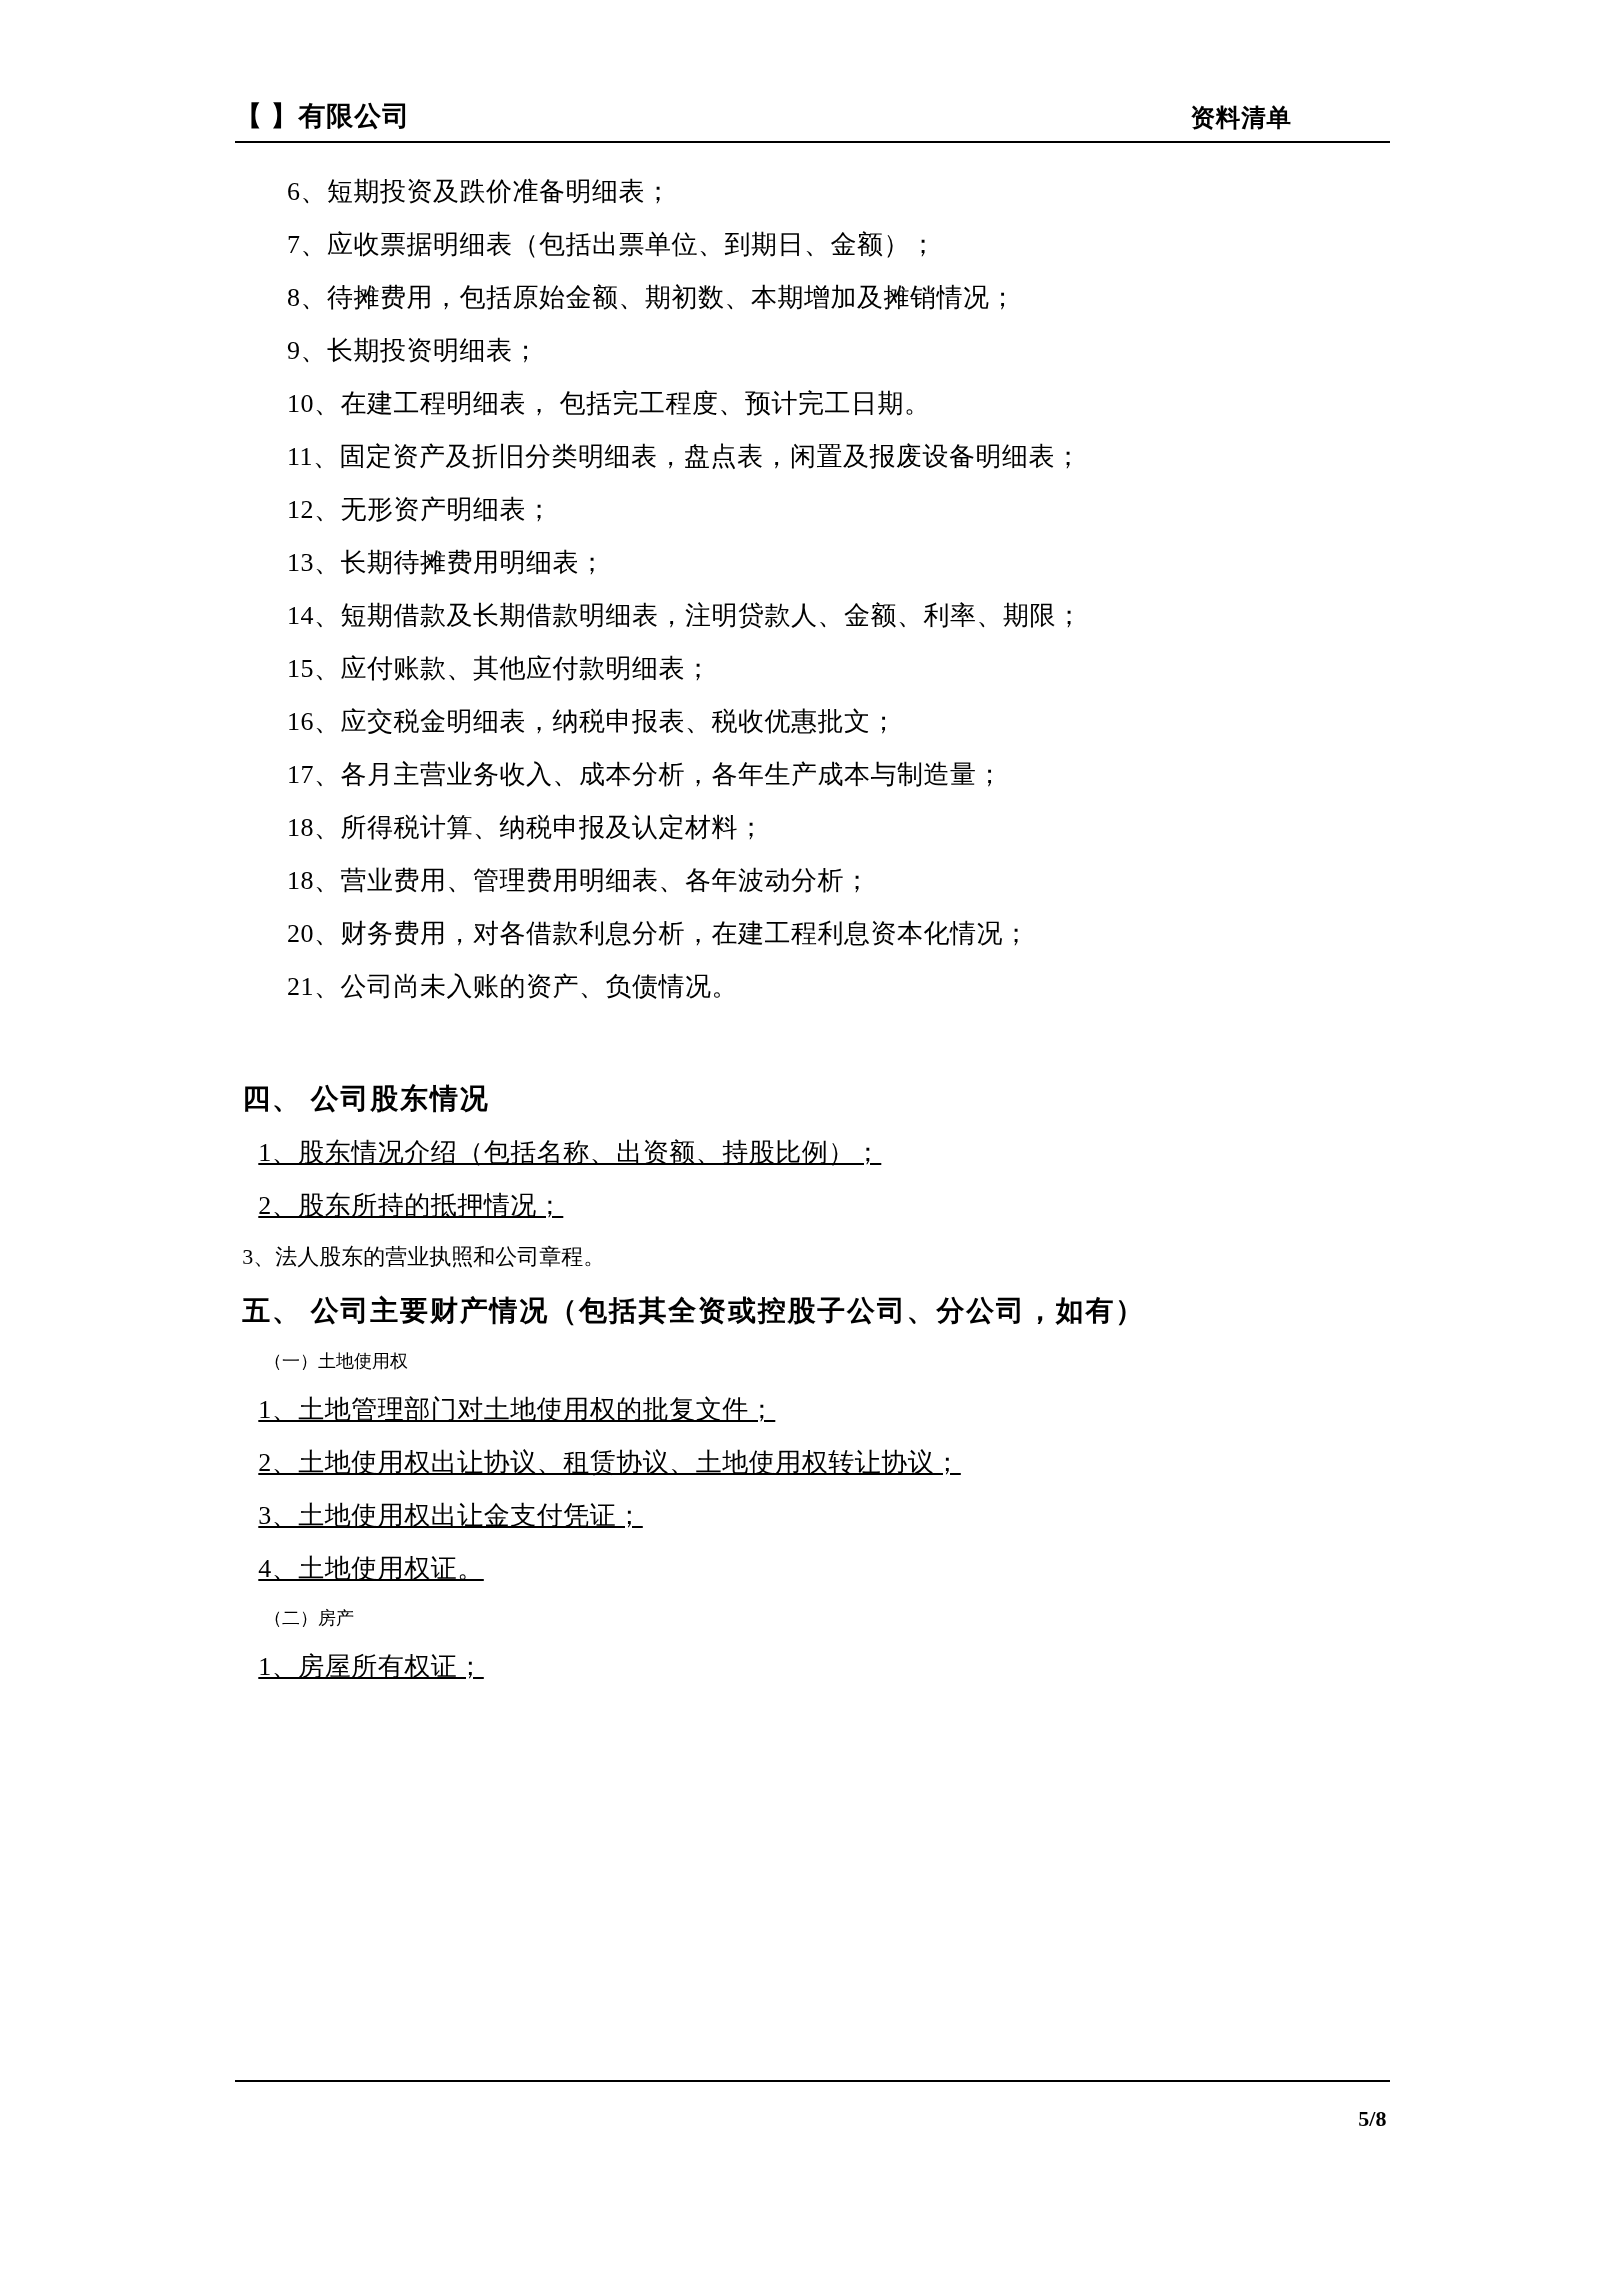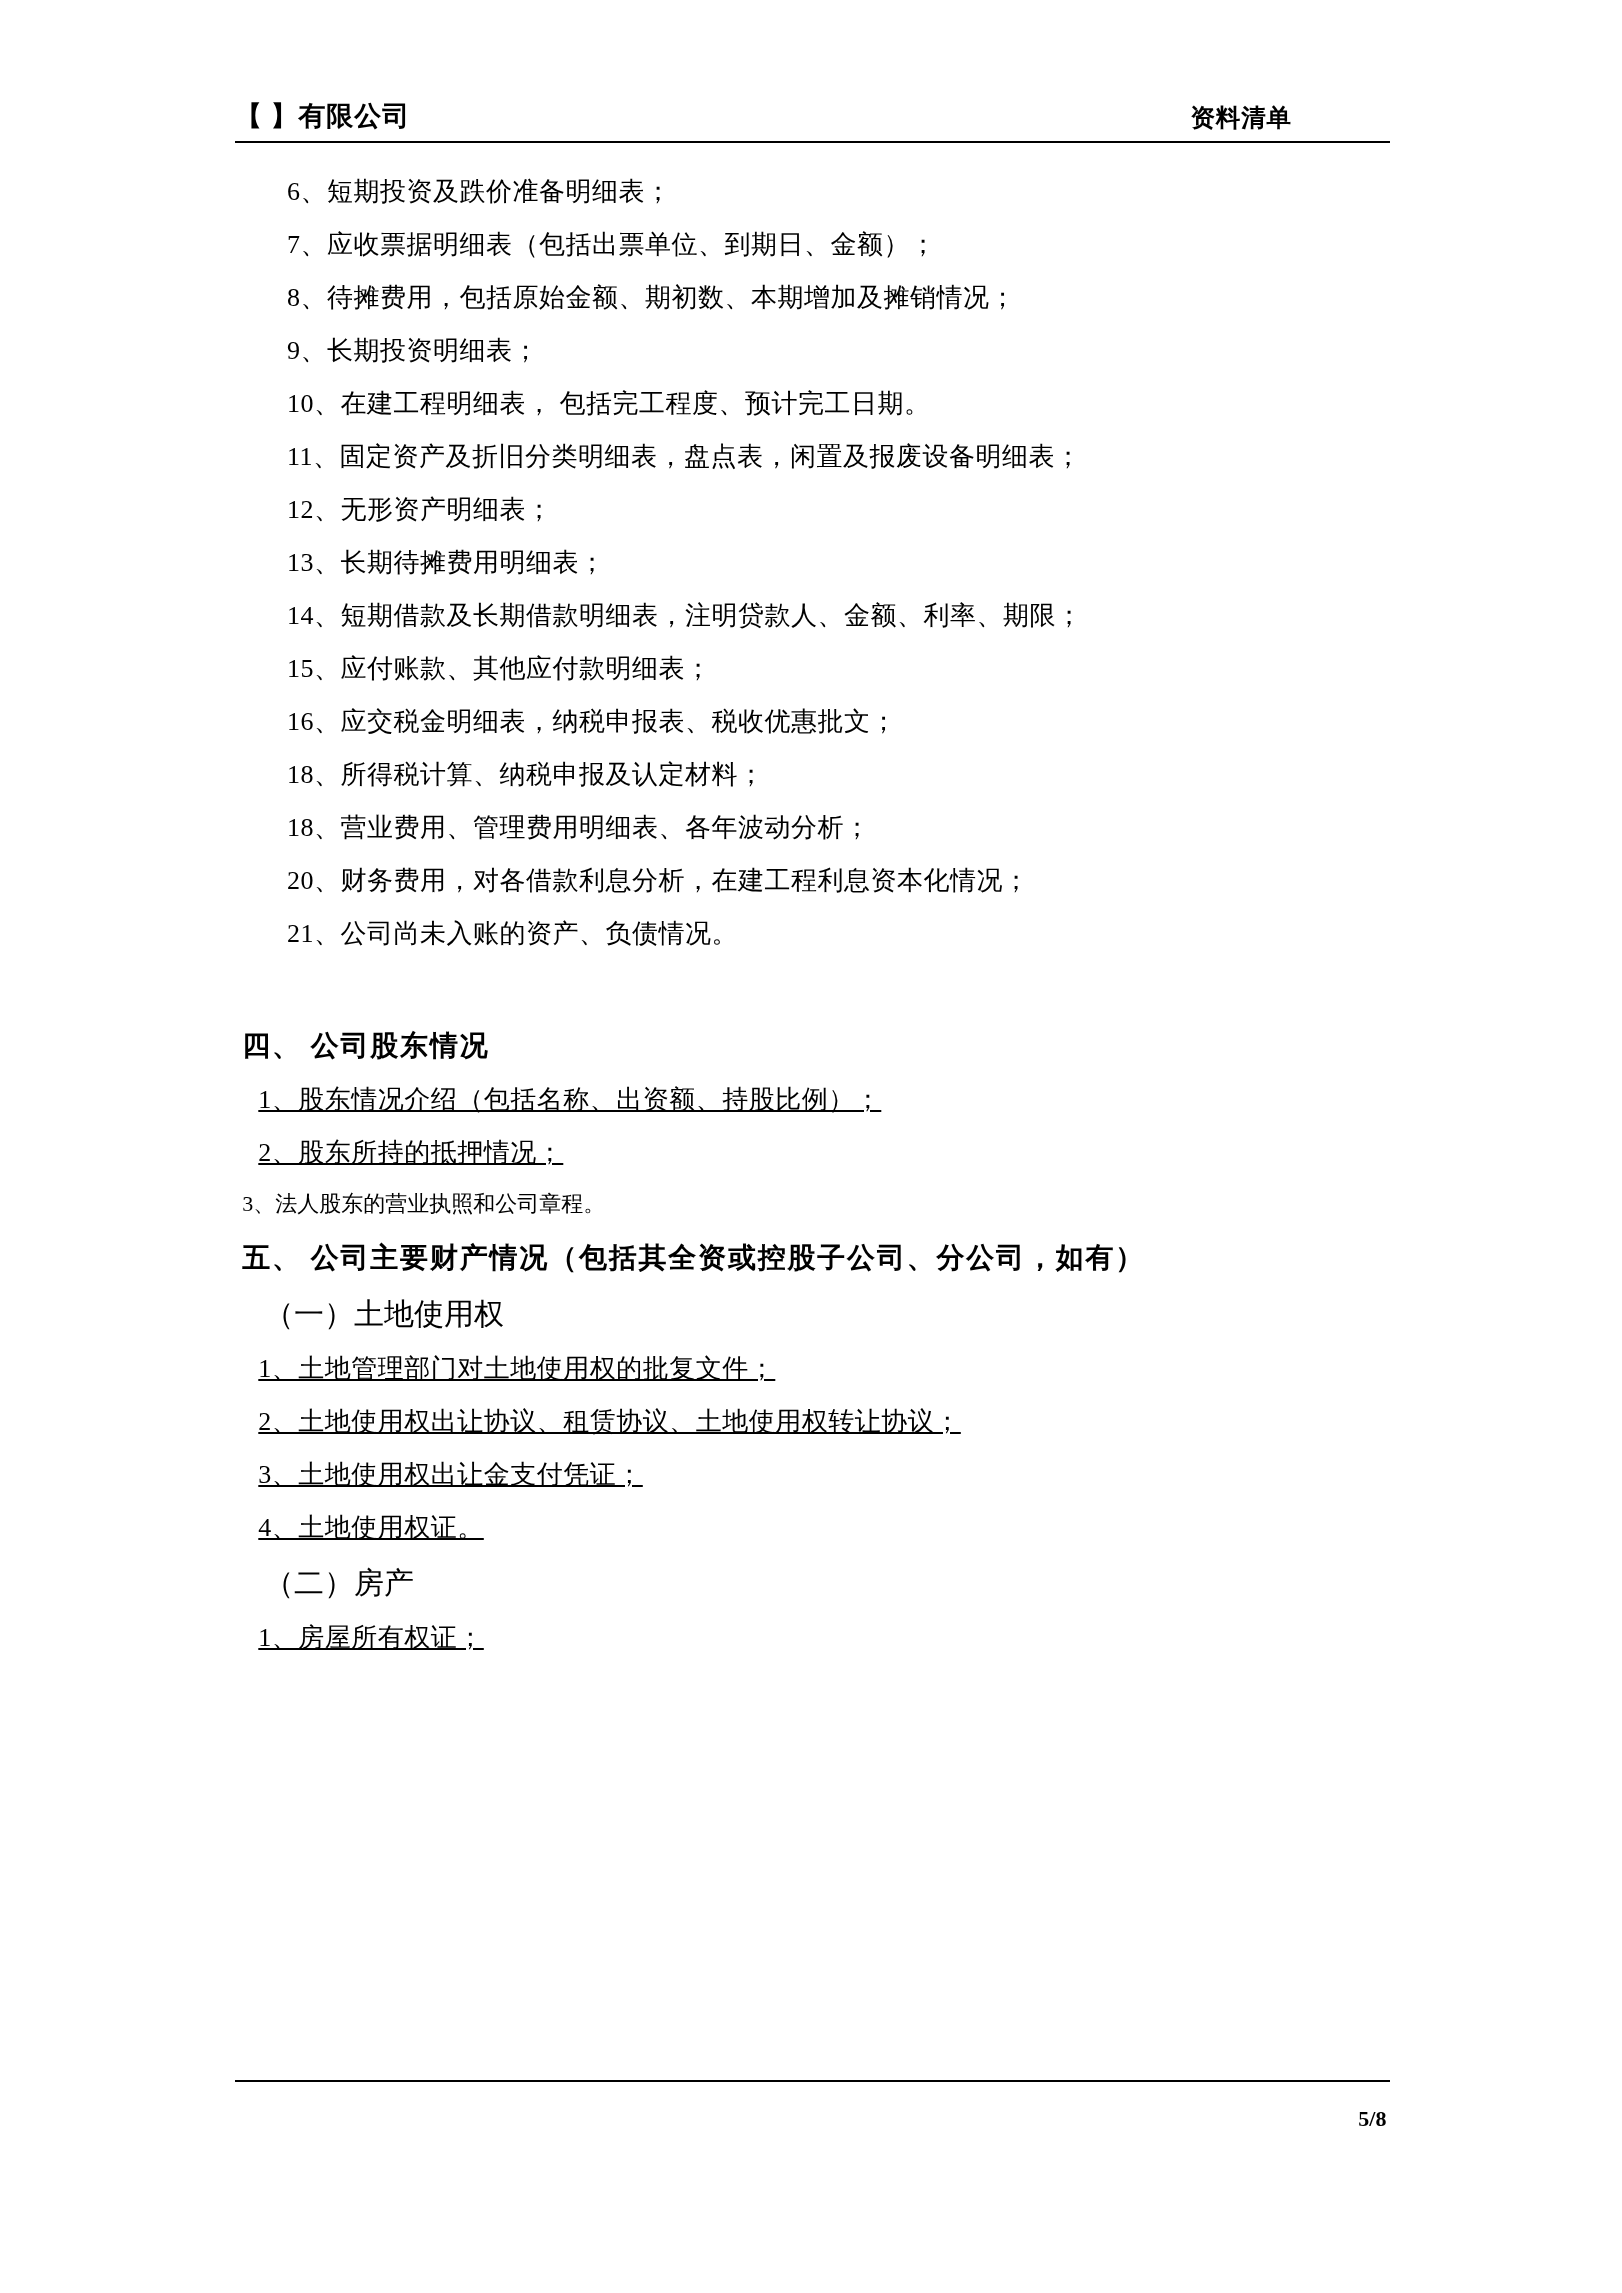--- a/index.html
+++ b/index.html
@@ -69,21 +69,21 @@
   .section-title {
     font-size: 28px;
     font-weight: bold;
     letter-spacing: 1.8px;
     margin: 0 0 22px 0;
     padding-left: 7.3px;
     white-space: nowrap;
   }
   .gap-big { height: 53px; }
   .sub-line {
-    font-size: 30px;
+    font-size: 18px;
     line-height: 1.0;
     margin: 0 0 27px 0;
     padding-left: 29px;
     white-space: nowrap;
   }
   
   .footer {
     position: absolute;
     left: 235px;
     top: 2080px;
@@ -117,20 +117,21 @@
     <div class="line indent1">7、应收票据明细表（包括出票单位、到期日、金额）；</div>
     <div class="line indent1">8、待摊费用，包括原始金额、期初数、本期增加及摊销情况；</div>
     <div class="line indent1">9、长期投资明细表；</div>
     <div class="line indent1">10、在建工程明细表， 包括完工程度、预计完工日期。</div>
     <div class="line indent1">11、固定资产及折旧分类明细表，盘点表，闲置及报废设备明细表；</div>
     <div class="line indent1">12、无形资产明细表；</div>
     <div class="line indent1">13、长期待摊费用明细表；</div>
     <div class="line indent1">14、短期借款及长期借款明细表，注明贷款人、金额、利率、期限；</div>
     <div class="line indent1">15、应付账款、其他应付款明细表；</div>
     <div class="line indent1">16、应交税金明细表，纳税申报表、税收优惠批文；</div>
+    <div class="line indent1">17、各月主营业务收入、成本分析，各年生产成本与制造量；</div>
     <div class="line indent1">18、所得税计算、纳税申报及认定材料；</div>
     <div class="line indent1">18、营业费用、管理费用明细表、各年波动分析；</div>
     <div class="line indent1">20、财务费用，对各借款利息分析，在建工程利息资本化情况；</div>
     <div class="line indent1">21、公司尚未入账的资产、负债情况。</div>
 
     <div class="gap-big"></div>
 
     <div class="section-title">四、 公司股东情况</div>
     <div class="line indent0">1、股东情况介绍（包括名称、出资额、持股比例）；</div>
     <div class="line indent0">2、股东所持的抵押情况；</div>

